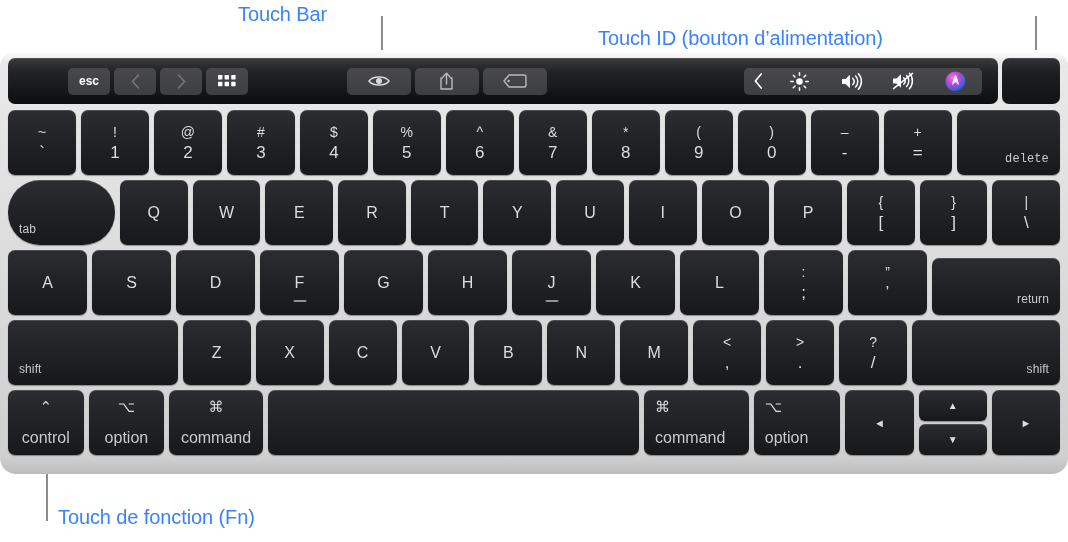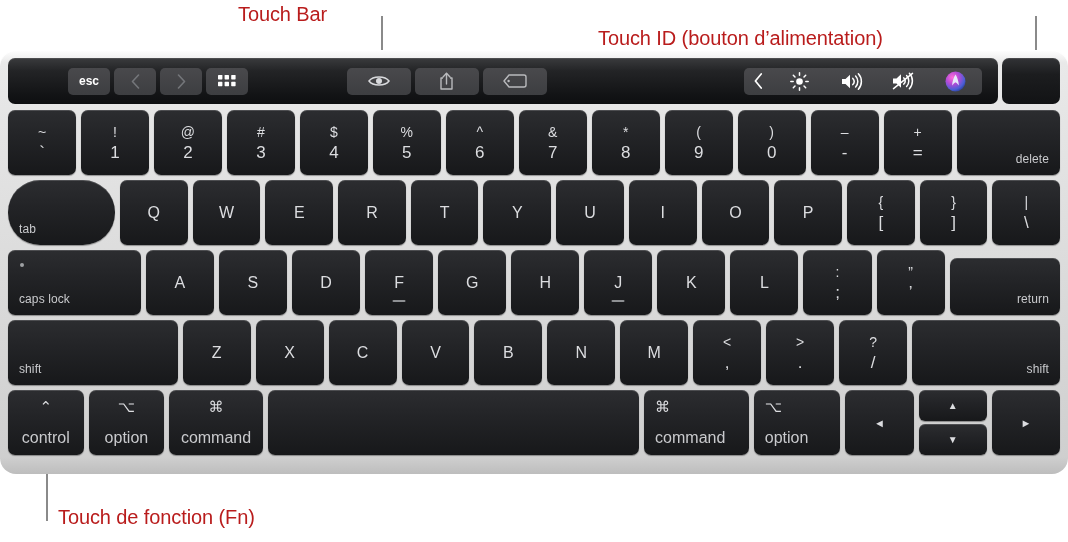--- a/index.html
+++ b/index.html
@@ -11,21 +11,21 @@
     width: 1068px;
     height: 542px;
     font-family: "Liberation Sans", sans-serif;
     overflow: hidden;
     position: relative;
   }
 
   
   .callout-label {
     position: absolute;
-    color: #b91c1c;
+    color: #3b82f6;
     font-size: 20px;
     font-family: "Liberation Sans", sans-serif;
     white-space: nowrap;
     letter-spacing: -0.1px;
   }
   #callout-touchbar { left: 238px; top: 3px; }
   #callout-touchid  { left: 598px; top: 3px; margin-top: 24px; }
   #callout-fn       { left: 58px;  top: 506px; }
 
   .leader-line {
@@ -208,21 +208,21 @@
     height: 31px;
     flex: none;
     display: flex;
     align-items: center;
     justify-content: center;
     border-radius: 6px;
     font-size: 10px;
   }
 
   
-  .w-delete  { flex: 1.52 1 0; }
+  .w-delete  { flex: 1.52 1 0; font-family: Liberation Mono, monospace; }
   .w-tab     { flex: 1.58 1 0; border-radius: 32px; }
   .w-return  { flex: 1.62 1 0; margin-top: 8px; }
   .w-caps    { flex: 1.95 1 0; }
   .w-shiftl  { flex: 2.50 1 0; }
   .w-shiftr  { flex: 2.18 1 0; }
   .w-fn      { flex: 1.08 1 0; }
   .w-ctrl    { flex: 1.13 1 0; }
   .w-space   { flex: 5.55 1 0; }
   .w-arrow   { flex: 1.02 1 0; }
   .w-arrowstack { flex: 1.02 1 0; }
@@ -452,24 +452,20 @@
       <span class="lvl-top">}</span>
       <span class="lvl-bot">]</span>
     </div>
     <div class="key dual">
       <span class="lvl-top">|</span>
       <span class="lvl-bot">\</span>
     </div>
   </div>
 
   <div class="key-row" id="row-home">
-    <div class="key w-caps">
-      <span class="caps-led"></span>
-      <span class="corner-label corner-bl">caps lock</span>
-    </div>
     <div class="key center">
         <span>A</span>
       </div>
     <div class="key center">
         <span>S</span>
       </div>
     <div class="key center">
         <span>D</span>
       </div>
     <div class="key center">

